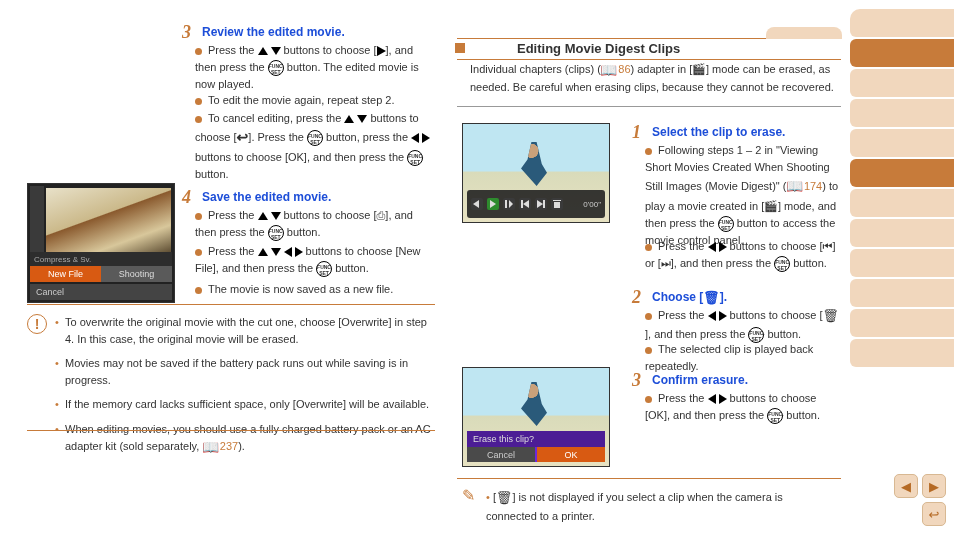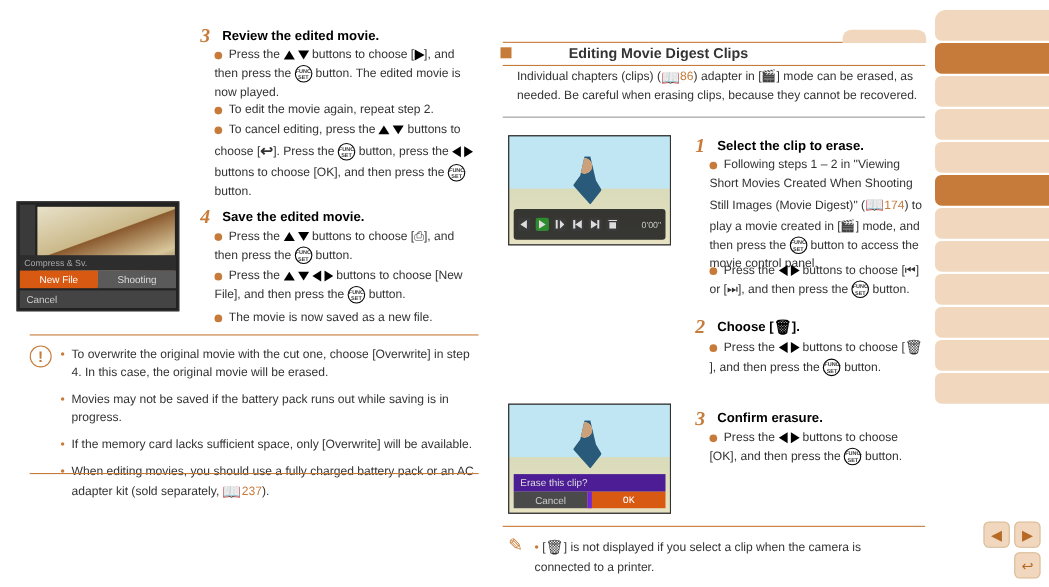--- a/index.html
+++ b/index.html
@@ -17,38 +17,38 @@
   .hdrbar { position: absolute; left: 457px; top: 38px; width: 384px; height: 22px; border-top: 1px solid #c77b3a; border-bottom: 1px solid #c77b3a; }
   .hdrbar .sq { position:absolute; left:-2px; top:4px; width:10px; height:10px; background:#c77b3a; }
   .hdrbar .tabflap { position:absolute; right:-1px; top:-12px; width:76px; height:12px; background:#f1d7bd; border-radius:8px 8px 0 0; }
   .hdr-title { position:absolute; left:470px; top:41px; font-weight:bold; color:#333; font-size:13px;padding-left:47px; }
   .hdr-sub { position:absolute; left:470px; top:60px; font-size:11px; color:#333; line-height:1.45; width:370px;}
 
   
   .l { position:absolute; }
   .bignum { font-family: Georgia, "Times New Roman", serif; font-style: italic; font-weight:bold; color:#c77b3a; font-size:18px; }
   .dot { display:inline-block; width:7px; height:7px; background:#c77b3a; border-radius:50%; vertical-align:middle; margin-right:6px; }
-  .stepTitle { font-weight:bold; font-size:12px; color:#000000; }
+  .stepTitle { font-weight:bold; font-size:12px; color:#1d4ed8; }
   .body { color:#333; line-height:1.55; font-size:11px; }
 
   
   .tri { display:inline-block; width:0; height:0; vertical-align:middle; }
   .tri.up { border-left:5px solid transparent; border-right:5px solid transparent; border-bottom:8px solid #000; }
   .tri.down { border-left:5px solid transparent; border-right:5px solid transparent; border-top:8px solid #000; }
   .tri.left { border-top:5px solid transparent; border-bottom:5px solid transparent; border-right:8px solid #000; }
   .tri.right { border-top:5px solid transparent; border-bottom:5px solid transparent; border-left:8px solid #000; }
   .tri.play { border-top:5px solid transparent; border-bottom:5px solid transparent; border-left:9px solid #000; }
   .funcset { display:inline-block; width:16px; height:16px; border:1.5px solid #000; border-radius:50%; font-size:5px; line-height:6px; text-align:center; padding-top:2px; font-weight:bold; vertical-align:middle; }
   .bookicon { display:inline-block; color:#c77b3a; font-size:14px; vertical-align:middle; }
   .trash { display:inline-block; font-size:13px; vertical-align:middle; }
   .backarrow { display:inline-block; font-size:14px; font-weight:bold; vertical-align:middle; }
 
   
   .shot { position:absolute; border:1px solid #333; background:#222; }
-  .shot1 { left:15px; top:183px; width:148px; height:100px; }
+  .shot1 { left:27px; top:183px; width:148px; height:120px; }
   .shot1 .img { position:absolute; left:18px; top:4px; right:3px; height:72px; background:linear-gradient(160deg,#e8e1c9 0%,#cbb98a 40%,#8a5a2e 41%,#d8c79b 70%,#3a2a14 100%); }
   .shot1 .toolbar { position:absolute; left:2px; top:2px; width:14px; bottom:40px; background:#3a3a3a; }
   .shot1 .btns { position:absolute; left:2px; right:2px; bottom:2px; }
   .shot1 .row1 { display:flex; height:16px; }
   .shot1 .row1 .new { flex:1; background:#d85a12; color:#fff; font-size:9px; display:flex; align-items:center; justify-content:center; }
   .shot1 .row1 .ow  { flex:1; background:#5a5a5a; color:#ddd; font-size:9px; display:flex; align-items:center; justify-content:center; }
   .shot1 .row2 { height:16px; background:#444; color:#ccc; font-size:9px; display:flex; align-items:center; padding-left:6px; margin-top:2px;}
   .shot1 .bar { position:absolute; left:2px; right:2px; bottom:36px; height:14px; background:#2d2d2d; color:#aaa; font-size:8px; display:flex; align-items:center; padding-left:4px;}
 
   
@@ -62,21 +62,21 @@
   .shot2 .time { margin-left:auto; color:#ccc; font-size:8px; }
 
   
   .shot3 { left:462px; top:367px; width:148px; height:100px; }
   .shot3 .img { position:absolute; inset:0; background:linear-gradient(#bfe6f2 0%,#bfe6f2 48%,#d9dbba 49%,#e7e2c2 100%); }
   .shot3 .person { position:absolute; left:58px; top:14px; width:26px; height:44px; background:radial-gradient(circle at 40% 20%,#caa17a 0 18%,transparent 19%), linear-gradient(#2a5a7a,#2a5a7a); clip-path: polygon(40% 0,60% 0,80% 50%,100% 70%,60% 100%,30% 80%,0 60%,25% 40%);}
   .shot3 .dlg { position:absolute; left:4px; right:4px; bottom:4px; }
   .shot3 .q { background:#4c1d95; color:#ddd; font-size:9px; padding:3px 6px; }
   .shot3 .row { display:flex; height:15px; }
   .shot3 .row .cancel { flex:1; background:#4a4a4a; color:#ccc; font-size:9px; display:flex; align-items:center; justify-content:center;}
-  .shot3 .row .ok { flex:1; background:#d85a12; color:#fff; font-size:9px; display:flex; align-items:center; justify-content:center; border-left:4px solid #6d28d9;font-family:Liberation Mono, monospace;}
+  .shot3 .row .ok { flex:1; background:#d85a12; color:#fff; font-size:9px; display:flex; align-items:center; justify-content:center; border-left:2px solid #6d28d9;}
 
   
   .cautionRule { position:absolute; left:27px; top:304px; width:408px; border-top:1px solid #c77b3a; }
   .cautionIcon { position:absolute; left:27px; top:314px; width:20px; height:20px; border:1.5px solid #c77b3a; border-radius:50%; color:#c77b3a; font-weight:bold; font-size:14px; text-align:center; line-height:18px; }
   .cautionList { position:absolute; left:55px; top:314px; width:380px; }
   .cautionList .item { position:relative; padding-left:10px; margin-bottom:8px; color:#333; line-height:1.5;}
   .cautionList .item::before { content:"•"; position:absolute; left:0; top:0; color:#c77b3a; }
   .cautionRule2 { position:absolute; left:27px; top:430px; width:408px; border-top:1px solid #c77b3a; }
 
   
@@ -229,20 +229,23 @@
 </div>
 
 <div class="l bignum" style="left:632px; top:287px">2</div>
 <div class="l stepTitle" style="left:652px; top:290px">
   <span>Choose [</span><span class="trash">🗑</span><span>].</span>
 </div>
 <div class="l body" style="left:645px; top:306px; width:195px">
   <span class="dot"></span><span>Press the </span><span class="tri left"></span><span class="gap"></span><span class="tri right"></span><span> buttons to choose [</span><span class="trash">🗑</span><span>], and then press the </span><span class="funcset">FUNC.
 SET</span><span> button.</span>
 </div>
+<div class="l body" style="left:645px; top:341px; width:195px">
+  <span class="dot"></span><span>The selected clip is played back repeatedly.</span>
+</div>
 
 <div class="shot shot3">
   <div class="img"></div>
       <div class="person"></div>
   <div class="dlg">
     <div class="q">Erase this clip?</div>
     <div class="row">
       <div class="cancel">Cancel</div>
       <div class="ok">OK</div>
     </div>

